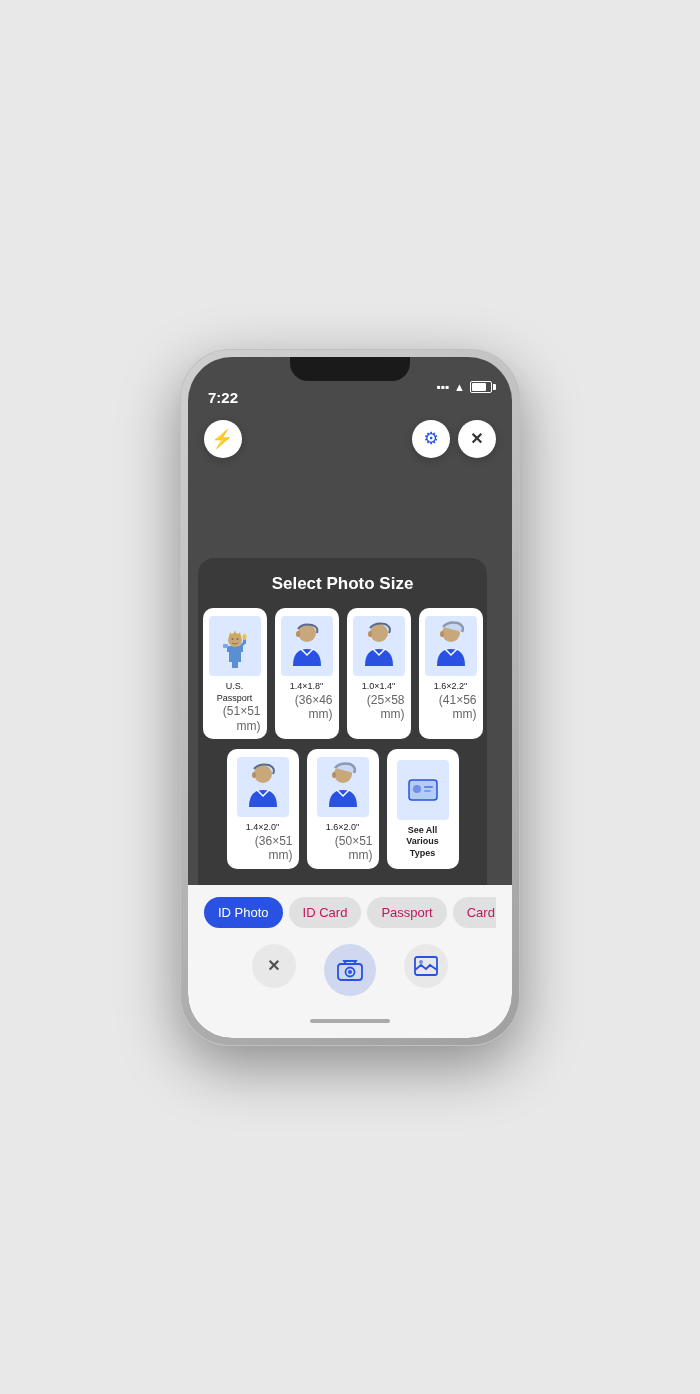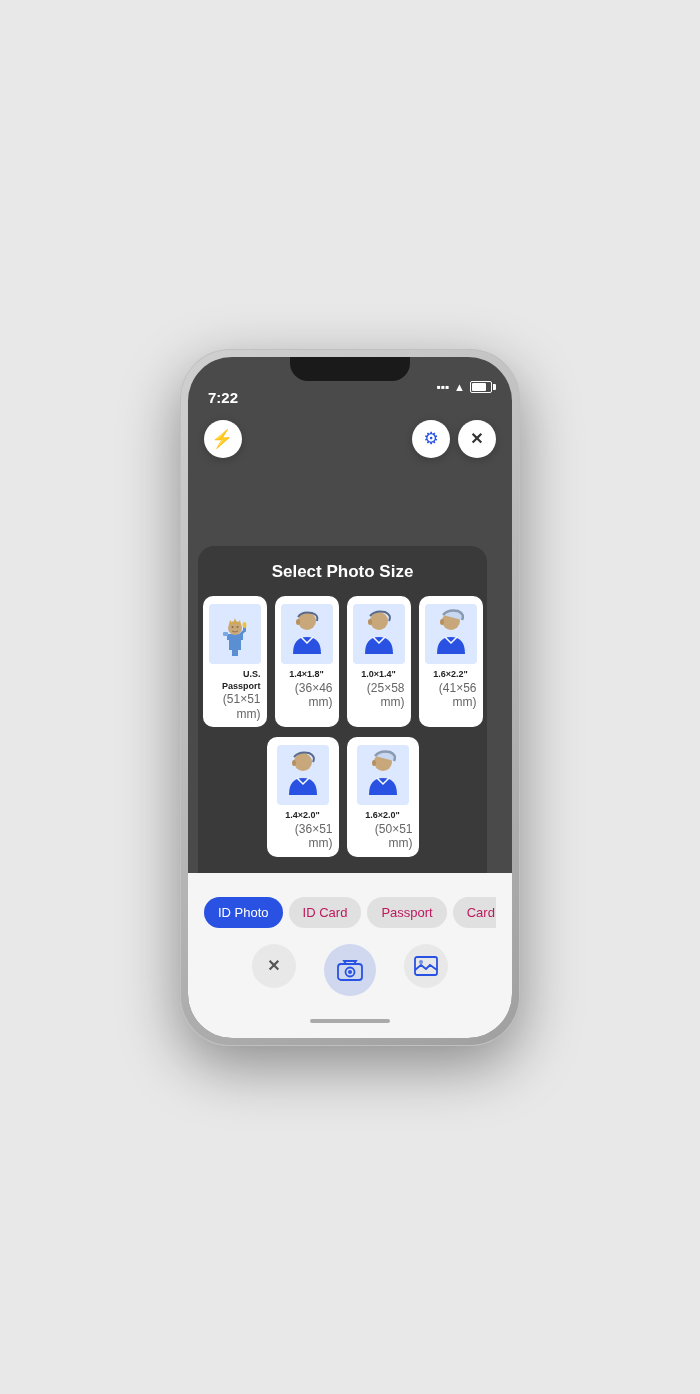--- a/index.html
+++ b/index.html
@@ -203,23 +203,23 @@
       border-radius: 4px;
       display: flex;
       align-items: center;
       justify-content: center;
       margin-bottom: 5px;
       overflow: hidden;
     }
 
     .photo-item-label {
       font-size: 9px;
-      font-weight: 700;
+      font-weight: 400;
       color: #222;
-      text-align: right;
+      text-align: center;
       line-height: 1.3;
     }
 
     .photo-item-sublabel {
       font-size: 12px;
       color: #666;
       text-align: right;
       line-height: 1.2;
     }
 
@@ -278,21 +278,20 @@
       overflow: hidden;
     }
 
     .tab-item {
       padding: 8px 14px;
       border-radius: 20px;
       font-size: 13px;
       font-weight: 500;
       cursor: pointer;
       white-space: nowrap;
-      margin-top: 12px;
     }
 
     .tab-item.active {
       background: #2952e3;
       color: #fff;
     }
 
     .tab-item.inactive {
       background: #e0e0e0;
       color: #be185d;
@@ -497,20 +496,32 @@
                   <path d="M6 45 Q6 28 20 28 Q34 28 34 45" fill="#2952e3"></path>
                   <path d="M12 6 Q17 0 27 2 Q34 5 31 11" stroke="#8a9ab0" stroke-width="2.5" fill="#c8d8f0"></path>
                   <ellipse cx="11" cy="13" rx="2" ry="3" fill="#b89060"></ellipse>
                   <path d="M14 28 L20 34 L26 28" stroke="#fff" stroke-width="1.5" fill="none"></path>
                 </svg>
               </div>
               <div class="photo-item-label">1.6×2.0"</div>
               <div class="photo-item-sublabel">(50×51 mm)</div>
             </div>
 
+            <div class="see-all-item">
+              <div class="see-all-img">
+                <svg width="32" height="28" viewBox="0 0 32 28">
+                  <rect x="2" y="4" width="28" height="20" rx="3" fill="#5a8fd4" opacity="0.3"></rect>
+                  <rect x="2" y="4" width="28" height="20" rx="3" stroke="#2952e3" stroke-width="1.5" fill="none"></rect>
+                  <circle cx="10" cy="13" r="4" fill="#2952e3" opacity="0.5"></circle>
+                  <rect x="17" y="10" width="9" height="2" rx="1" fill="#2952e3" opacity="0.6"></rect>
+                  <rect x="17" y="14" width="7" height="2" rx="1" fill="#2952e3" opacity="0.4"></rect>
+                </svg>
+              </div>
+              <div class="see-all-label">See All<br>Various<br>Types</div>
+            </div>
 
           </div>
         </div>
       </div>
 
     </div>
 
     <div class="bottom-area">
 
       <div class="tab-bar">

